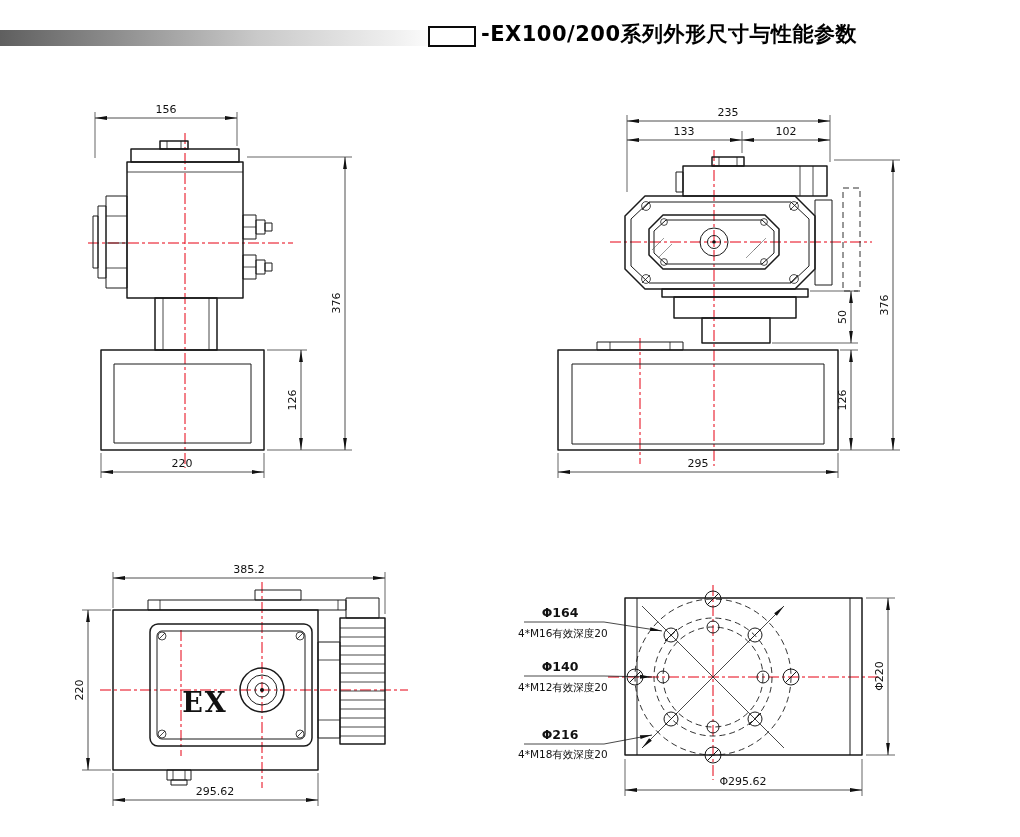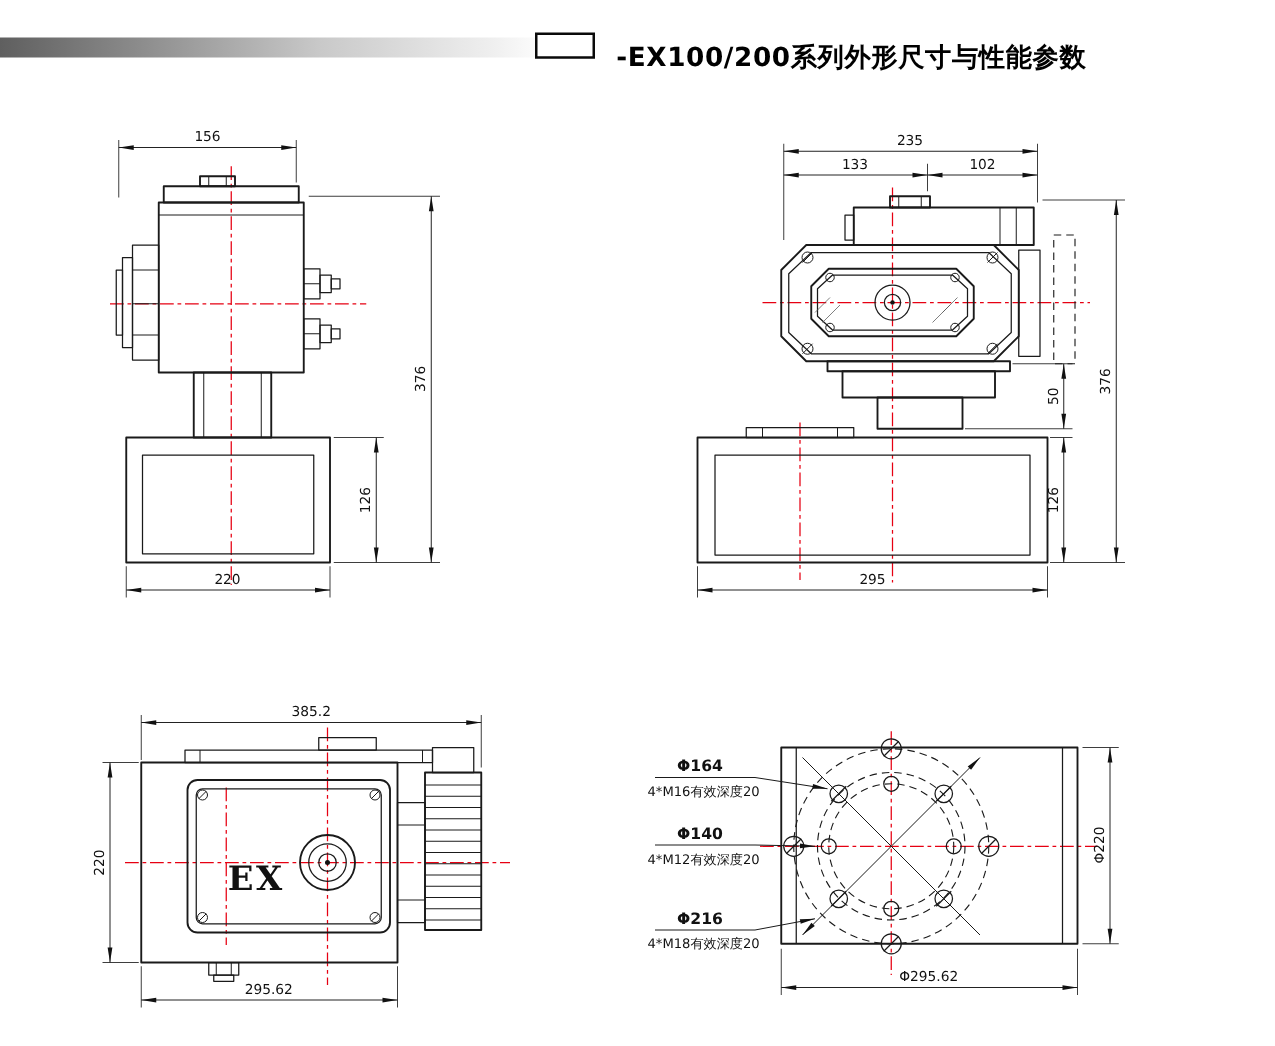--- a/index.html
+++ b/index.html
@@ -3,21 +3,21 @@
 <meta charset="utf-8">
 <style>
   html,body{margin:0;padding:0;background:#fff;}
   body{width:1020px;height:837px;position:relative;overflow:hidden;
        font-family:"DejaVu Sans",sans-serif;color:#111;}
   
   .titlebar{position:absolute;left:0;top:30px;width:428px;height:16px;
     background:linear-gradient(90deg,#5f5f5f 0%,#8a8a8a 25%,#c9c9c9 60%,#efefef 92%,#fbfbfb 100%);}
   .titlebox{position:absolute;left:428px;top:26px;width:44px;height:17px;
     background:#fff;border:2.5px solid #0a0a0a;}
-  .title{position:absolute;left:481px;top:21px;margin:12px;font-size:21px;line-height:26px;
+  .title{position:absolute;left:481px;top:21px;margin:0;font-size:21px;line-height:26px;
     font-weight:bold;letter-spacing:0.5px;color:#000;white-space:nowrap;}
   
   svg{position:absolute;left:0;top:0;}
   .ol   {fill:none;stroke:#1a1a1a;stroke-width:1.5;stroke-linejoin:round;}
   .ol2  {fill:none;stroke:#1a1a1a;stroke-width:1;stroke-linejoin:round;}
   .thin {fill:none;stroke:#1a1a1a;stroke-width:0.8;}
   .hatch{fill:none;stroke:#555;stroke-width:0.6;}
   .hole {fill:none;stroke:#1a1a1a;stroke-width:1;}
   .dash {fill:none;stroke:#1a1a1a;stroke-width:0.9;stroke-dasharray:6 4;}
   .cl   {fill:none;stroke:#e60012;stroke-width:1;stroke-dasharray:11 3 3 3;}

